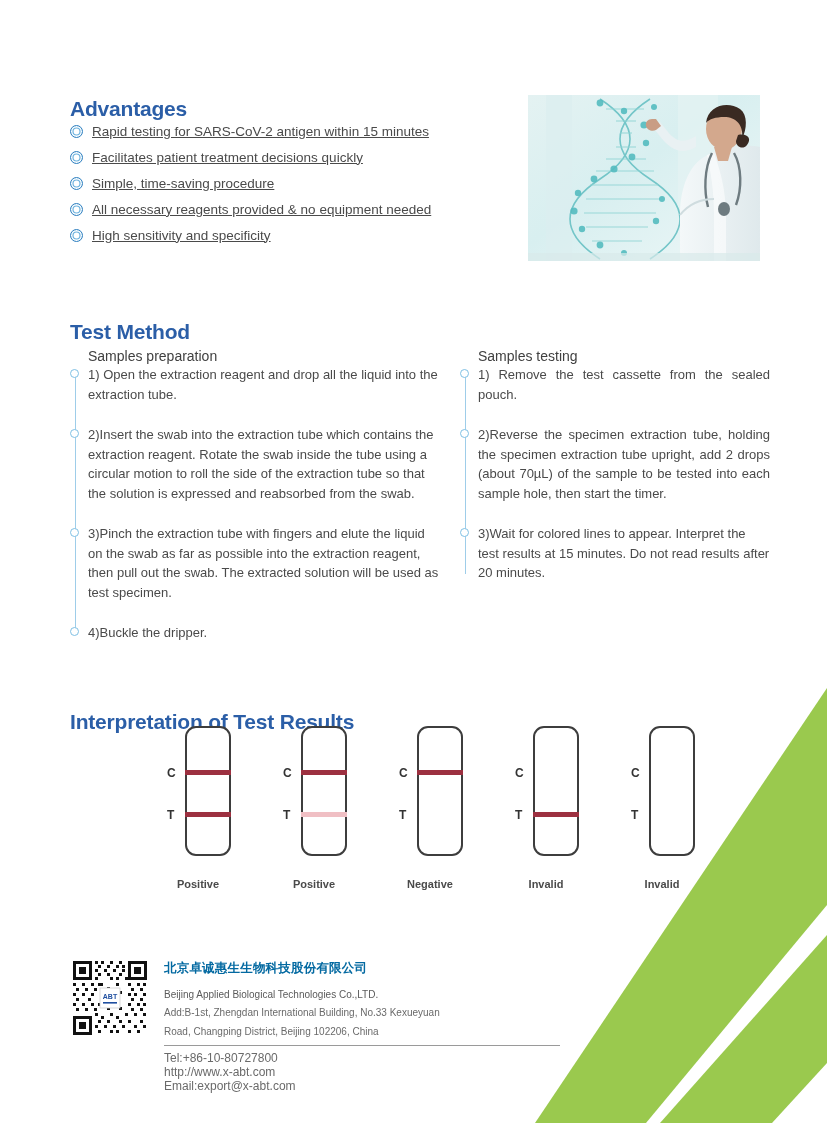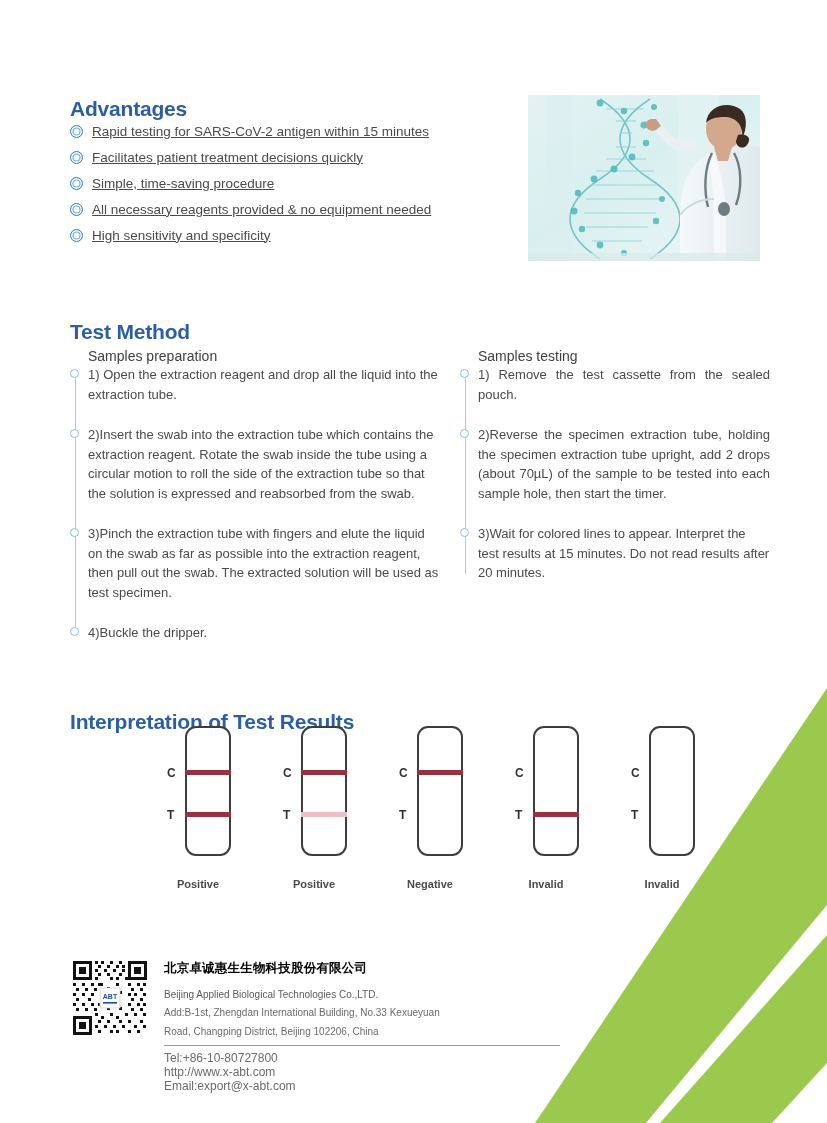--- a/index.html
+++ b/index.html
@@ -217,21 +217,21 @@
   .qr-box svg { display: block; }
 
   .footer-text {
     margin-left: 14px;
     padding-top: 2px;
     flex: 1 1 auto;
   }
   .company-cn {
     font-size: 12.5px;
     font-weight: bold;
-    color: #000000;
+    color: #0369a1;
     letter-spacing: 0.2px;
     line-height: 16px;
   }
   .company-en {
     font-size: 10px;
     color: #5a5a5a;
     line-height: 15px;
     margin-top: 11px;
   }
   .company-addr {

